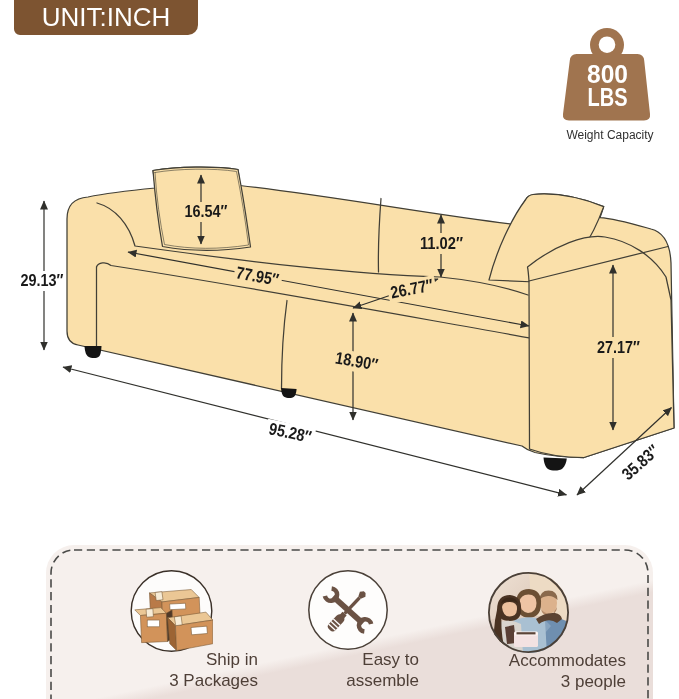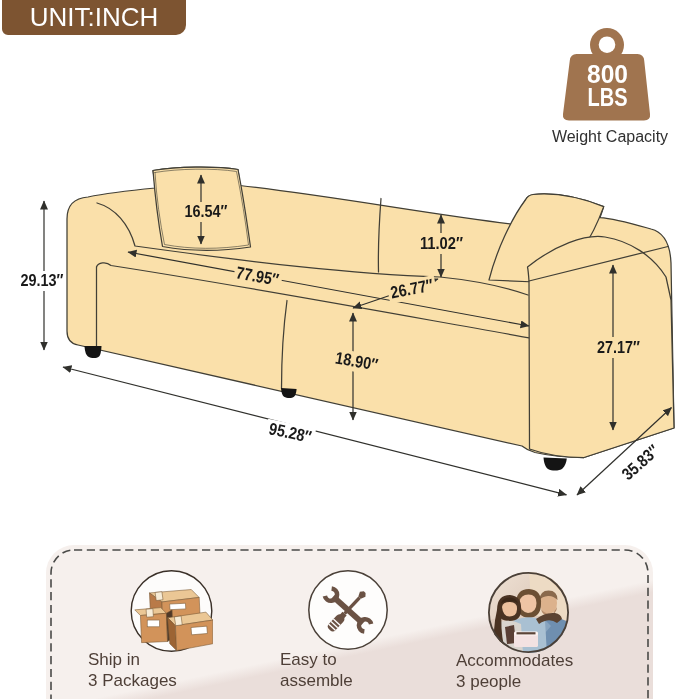--- a/index.html
+++ b/index.html
@@ -1,20 +1,20 @@
 <!DOCTYPE html>
 <html><head>
 <meta charset="utf-8">
 <style>
 html,body{margin:0;padding:0}
 body{width:679px;height:699px;background:#ffffff;font-family:"Liberation Sans",sans-serif;position:relative;overflow:hidden}
-#unitbox{position:absolute;left:2px;top:0;width:184px;height:35px;background:#7d5431;border-radius:0 0 10px 6px;color:#fff;font-size:26px;line-height:35px;text-align:center}
-#weightcap{position:absolute;left:540px;top:128px;width:140px;text-align:center;font-size:16px;color:#303030}
+#unitbox{position:absolute;left:14px;top:0;width:184px;height:35px;background:#7d5431;border-radius:0 0 10px 6px;color:#fff;font-size:26px;line-height:35px;text-align:center}
+#weightcap{position:absolute;left:540px;top:128px;width:140px;text-align:center;font-size:12px;color:#303030}
 #panel{position:absolute;left:46px;top:545px;width:607px;height:180px;border-radius:28px;background:linear-gradient(168deg,#f6f0ed 53%,#eadeda 57%)}
-.cap{position:absolute;width:170px;text-align:left;font-size:17px;line-height:20.5px;color:#4e3f37}
+.cap{position:absolute;width:170px;text-align:right;font-size:17px;line-height:20.5px;color:#4e3f37}
 </style>
 </head>
 <body>
 <div id="unitbox">UNIT:INCH</div>
 
 <svg style="position:absolute;left:540px;top:15px" width="140" height="115" viewBox="0 0 140 115">
   <circle cx="67" cy="30" r="17" fill="#a0744f"></circle>
   <path d="M 36.5,39 L 97.5,39 Q 103.5,39 104.2,45.5 L 110,99 Q 110.8,105.4 104,105.4 L 29,105.4 Q 22.2,105.4 23,99 L 29.8,45.5 Q 30.5,39 36.5,39 Z" fill="#a0744f"></path>
   <circle cx="67" cy="29.7" r="8.3" fill="#ffffff"></circle>
   <text x="67.5" y="67.5" font-size="25" font-weight="bold" fill="#fff" text-anchor="middle" textLength="41" lengthAdjust="spacingAndGlyphs">800</text>
@@ -174,21 +174,21 @@
       <rect x="-5" y="-1.7" width="22" height="3.4"></rect>
       <path d="M 17,-1.7 L 21.5,-3.8 L 24.5,-1.2 L 24.5,1.2 L 21.5,3.8 L 17,1.7 Z"></path>
       <g stroke="#fefdfc" stroke-width="1.3">
         <line x1="-23.5" y1="-4.6" x2="-23.5" y2="4.6"></line>
         <line x1="-20" y1="-4.6" x2="-20" y2="4.6"></line>
         <line x1="-16.5" y1="-4.6" x2="-16.5" y2="4.6"></line>
       </g>
     </g>
   </g>
 </svg>
-<div class="cap" style="left:280px;top:650px">Easy to<br>assemble</div>
+<div class="cap" style="left:249px;top:650px">Easy to<br>assemble</div>
 
 <svg style="position:absolute;left:487px;top:571px" width="83" height="83" viewBox="0 0 83 83">
   <defs>
     <clipPath id="famclip">
         <circle cx="41.5" cy="41.5" r="40.5"></circle>
       </clipPath>
     <linearGradient id="fambg" x1="0" y1="0" x2="1" y2="1">
       <stop offset="0" stop-color="#f0e3d6"></stop>
       <stop offset="1" stop-color="#cdb5a5"></stop>
     </linearGradient>

